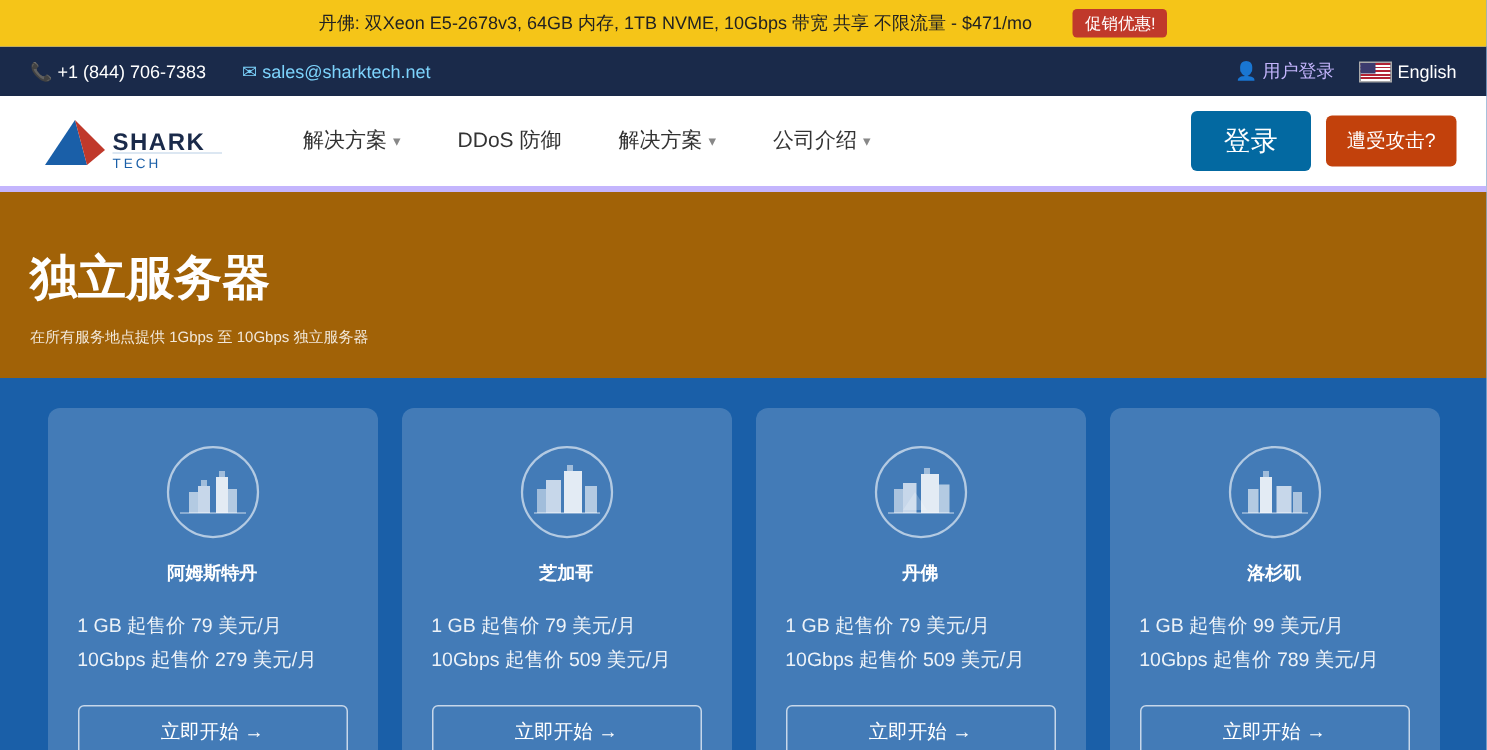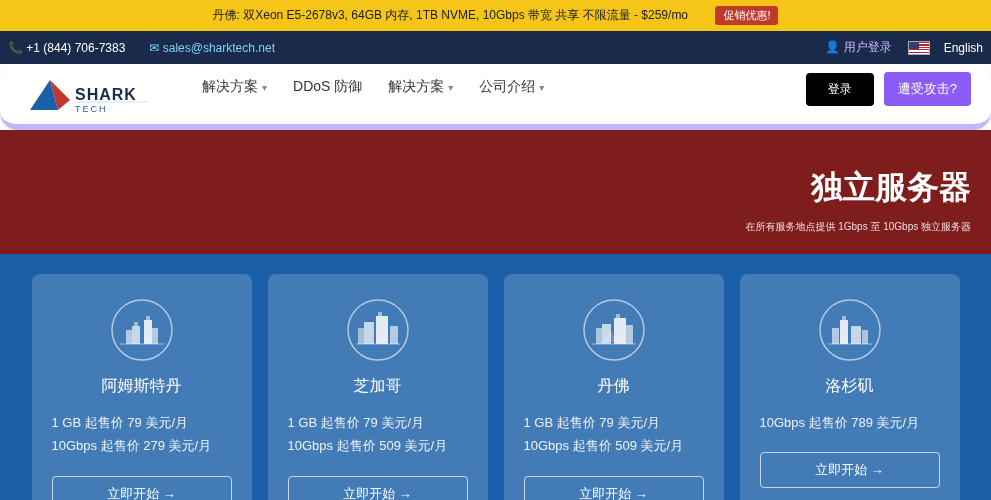--- a/index.html
+++ b/index.html
@@ -21,33 +21,33 @@
       border-radius: 3px;
       font-size: 11px;
       margin-left: 24px;
       display: inline-block;
     }
 
     
     .contact-bar {
       background: #1a2a4a;
       color: #ccc;
-      padding: 8px 8px;
+      padding: 8px 20px;
       display: flex;
       align-items: center;
       font-size: 12px;
     }
     .contact-bar .phone { margin-right: 24px; color: #fff; }
     .contact-bar .email { color: #7dd3fc; }
     .contact-bar .phone::before { content: '📞 '; }
     .contact-bar .email::before { content: '✉ '; }
     .contact-bar .right { margin-left: auto; display: flex; align-items: center; gap: 16px; }
     .contact-bar .user-login { color: #c4b5fd; }
     .contact-bar .user-login::before { content: '👤 '; }
-    .contact-bar .lang { display: flex; align-items: center; gap: 14px; color: #fff; }
+    .contact-bar .lang { display: flex; align-items: center; gap: 4px; color: #fff; }
     .flag-us {
       display: inline-block;
       width: 22px;
       height: 14px;
       background: linear-gradient(#b22234 0%, #b22234 10%, #fff 10%, #fff 20%, #b22234 20%, #b22234 30%, #fff 30%, #fff 40%, #b22234 40%, #b22234 50%, #fff 50%, #fff 60%, #b22234 60%, #b22234 70%, #fff 70%, #fff 80%, #b22234 80%, #b22234 90%, #fff 90%, #fff 100%);
       border: 1px solid #aaa;
       position: relative;
     }
     .flag-us::before {
       content: '';
@@ -55,72 +55,71 @@
       top: 0; left: 0;
       width: 10px; height: 7px;
       background: #3c3b6e;
     }
 
     
     .navbar {
       background: #fff;
       padding: 8px 20px;
       display: flex;
-      align-items: flex-start;
-      border-bottom: 6px solid #c4b5fd;
+      align-items: center;
+      border-bottom: 4px solid #c4b5fd;
       box-shadow: 0 2px 4px rgba(0,0,0,0.08);
-      border-radius: 18px;
     }
     .logo {
       display: flex;
       align-items: center;
       margin-right: 40px;
     }
     .logo-shark {
       width: 130px;
       height: 44px;
       position: relative;
     }
     .logo-shark svg { width: 130px; height: 44px; }
-    .nav-links { display: flex; align-items: center; gap: 2px; flex: 1; }
+    .nav-links { display: flex; align-items: center; gap: 14px; flex: 1; }
     .nav-item {
       padding: 6px 12px;
       font-size: 14px;
       color: #333;
       cursor: pointer;
       display: flex;
       align-items: center;
       gap: 4px;
     }
     .nav-item .chevron { font-size: 10px; color: #888; }
     .nav-right { display: flex; align-items: center; gap: 10px; }
     .btn-login {
-      background: #000000;
+      background: #0369a1;
       color: #fff;
       padding: 8px 22px;
       border: none;
       border-radius: 4px;
-      font-size: 12px;
+      font-size: 18px;
       cursor: pointer;
     }
     .btn-attack {
-      background: #8b5cf6;
+      background: #c2410c;
       color: #fff;
       padding: 8px 14px;
       border: none;
       border-radius: 4px;
       font-size: 13px;
       cursor: pointer;
       white-space: nowrap;
     }
 
     
     .hero {
-      background: #7f1d1d;
-      text-align: right;
+      background: #a16207;
+      text-align: left;
       padding: 36px 20px 20px;
       color: #fff;
     }
     .hero h1 { font-size: 32px; font-weight: bold; margin-bottom: 10px; }
     .hero p { font-size: 10px; color: rgba(255,255,255,0.85); }
 
     
     .cards-section {
       background: #1a5fa8;
       padding: 20px 20px 40px;
@@ -136,22 +135,22 @@
       max-width: 220px;
       text-align: center;
       color: #fff;
     }
     .card-icon {
       width: 64px;
       height: 64px;
       margin: 0 auto 14px;
     }
     .card-city {
-      font-size: 16px;
-      font-weight: normal;
+      font-size: 12px;
+      font-weight: bold;
       margin-bottom: 14px;
     }
     .card-pricing {
       font-size: 13px;
       line-height: 1.8;
       color: rgba(255,255,255,0.9);
       margin-bottom: 18px;
       text-align: left;
     }
     .card-btn {
@@ -163,21 +162,21 @@
       font-size: 13px;
       cursor: pointer;
       background: transparent;
       width: 100%;
     }
   </style>
 </head>
 <body>
 
 <div class="promo-bar">
-  <span>丹佛: 双Xeon E5-2678v3, 64GB 内存, 1TB NVME, 10Gbps 带宽 共享 不限流量 - $259/mo</span>
+  <span>丹佛: 双Xeon E5-2678v3, 64GB 内存, 1TB NVME, 10Gbps 带宽 共享 不限流量 - $471/mo</span>
   <span class="promo-btn">促销优惠!</span>
 </div>
 
 <div class="contact-bar">
   <span class="phone">+1 (844) 706-7383</span>
   <span class="email">sales@sharktech.net</span>
   <div class="right">
     <span class="user-login">用户登录</span>
     <span class="lang">
       <span class="flag-us"></span>
@@ -301,17 +300,18 @@
         <rect x="22" y="22" width="8" height="24" fill="rgba(255,255,255,0.85)"></rect>
         <rect x="33" y="28" width="10" height="18" fill="rgba(255,255,255,0.7)"></rect>
         <rect x="14" y="30" width="7" height="16" fill="rgba(255,255,255,0.6)"></rect>
         <rect x="44" y="32" width="6" height="14" fill="rgba(255,255,255,0.55)"></rect>
         <rect x="24" y="18" width="4" height="4" fill="rgba(255,255,255,0.5)"></rect>
         <line x1="10" y1="46" x2="54" y2="46" stroke="rgba(255,255,255,0.5)" stroke-width="1"></line>
       </svg>
     </div>
     <div class="card-city">洛杉矶</div>
     <div class="card-pricing">
+      <div>1 GB 起售价 99 美元/月</div>
       <div>10Gbps 起售价 789 美元/月</div>
     </div>
     <button class="card-btn">立即开始 →</button>
   </div>
 </div>
 
 </body></html>

